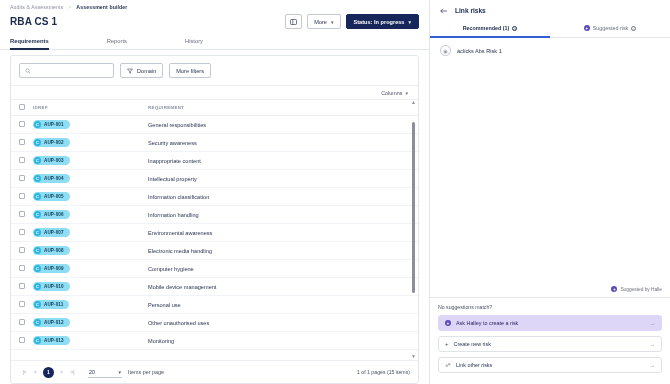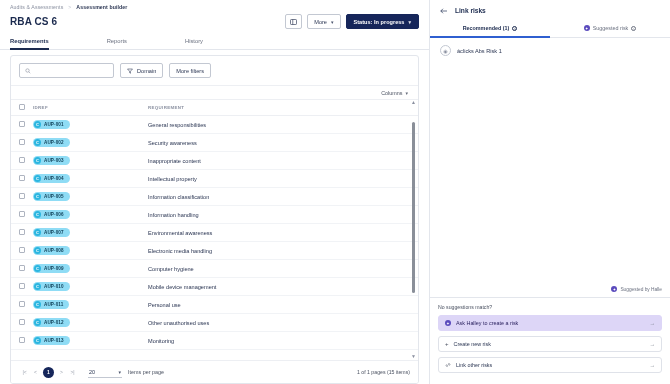--- a/index.html
+++ b/index.html
@@ -258,21 +258,21 @@
 
   <div class="main">
 
     <div class="breadcrumb">
       <span class="crumb-link">Audits &amp; Assessments</span>
       <span class="crumb-sep">&gt;</span>
       <span class="crumb-current">Assessment builder</span>
     </div>
 
     <div class="title-row">
-      <div class="page-title">RBA CS 6</div>
+      <div class="page-title">RBA CS 1</div>
       <div class="title-actions">
         <button class="btn btn-icon">
           <span class="ic">
             <svg width="7" height="6" viewBox="0 0 14 12">
                 <rect x="1" y="1" width="12" height="10" rx="1.5" fill="none" stroke="#2b3653" stroke-width="1.3"></rect>
                 <line x1="5.5" y1="1" x2="5.5" y2="11" stroke="#2b3653" stroke-width="1.3"></line>
               </svg>
           </span>
         </button>
         <button class="btn">

